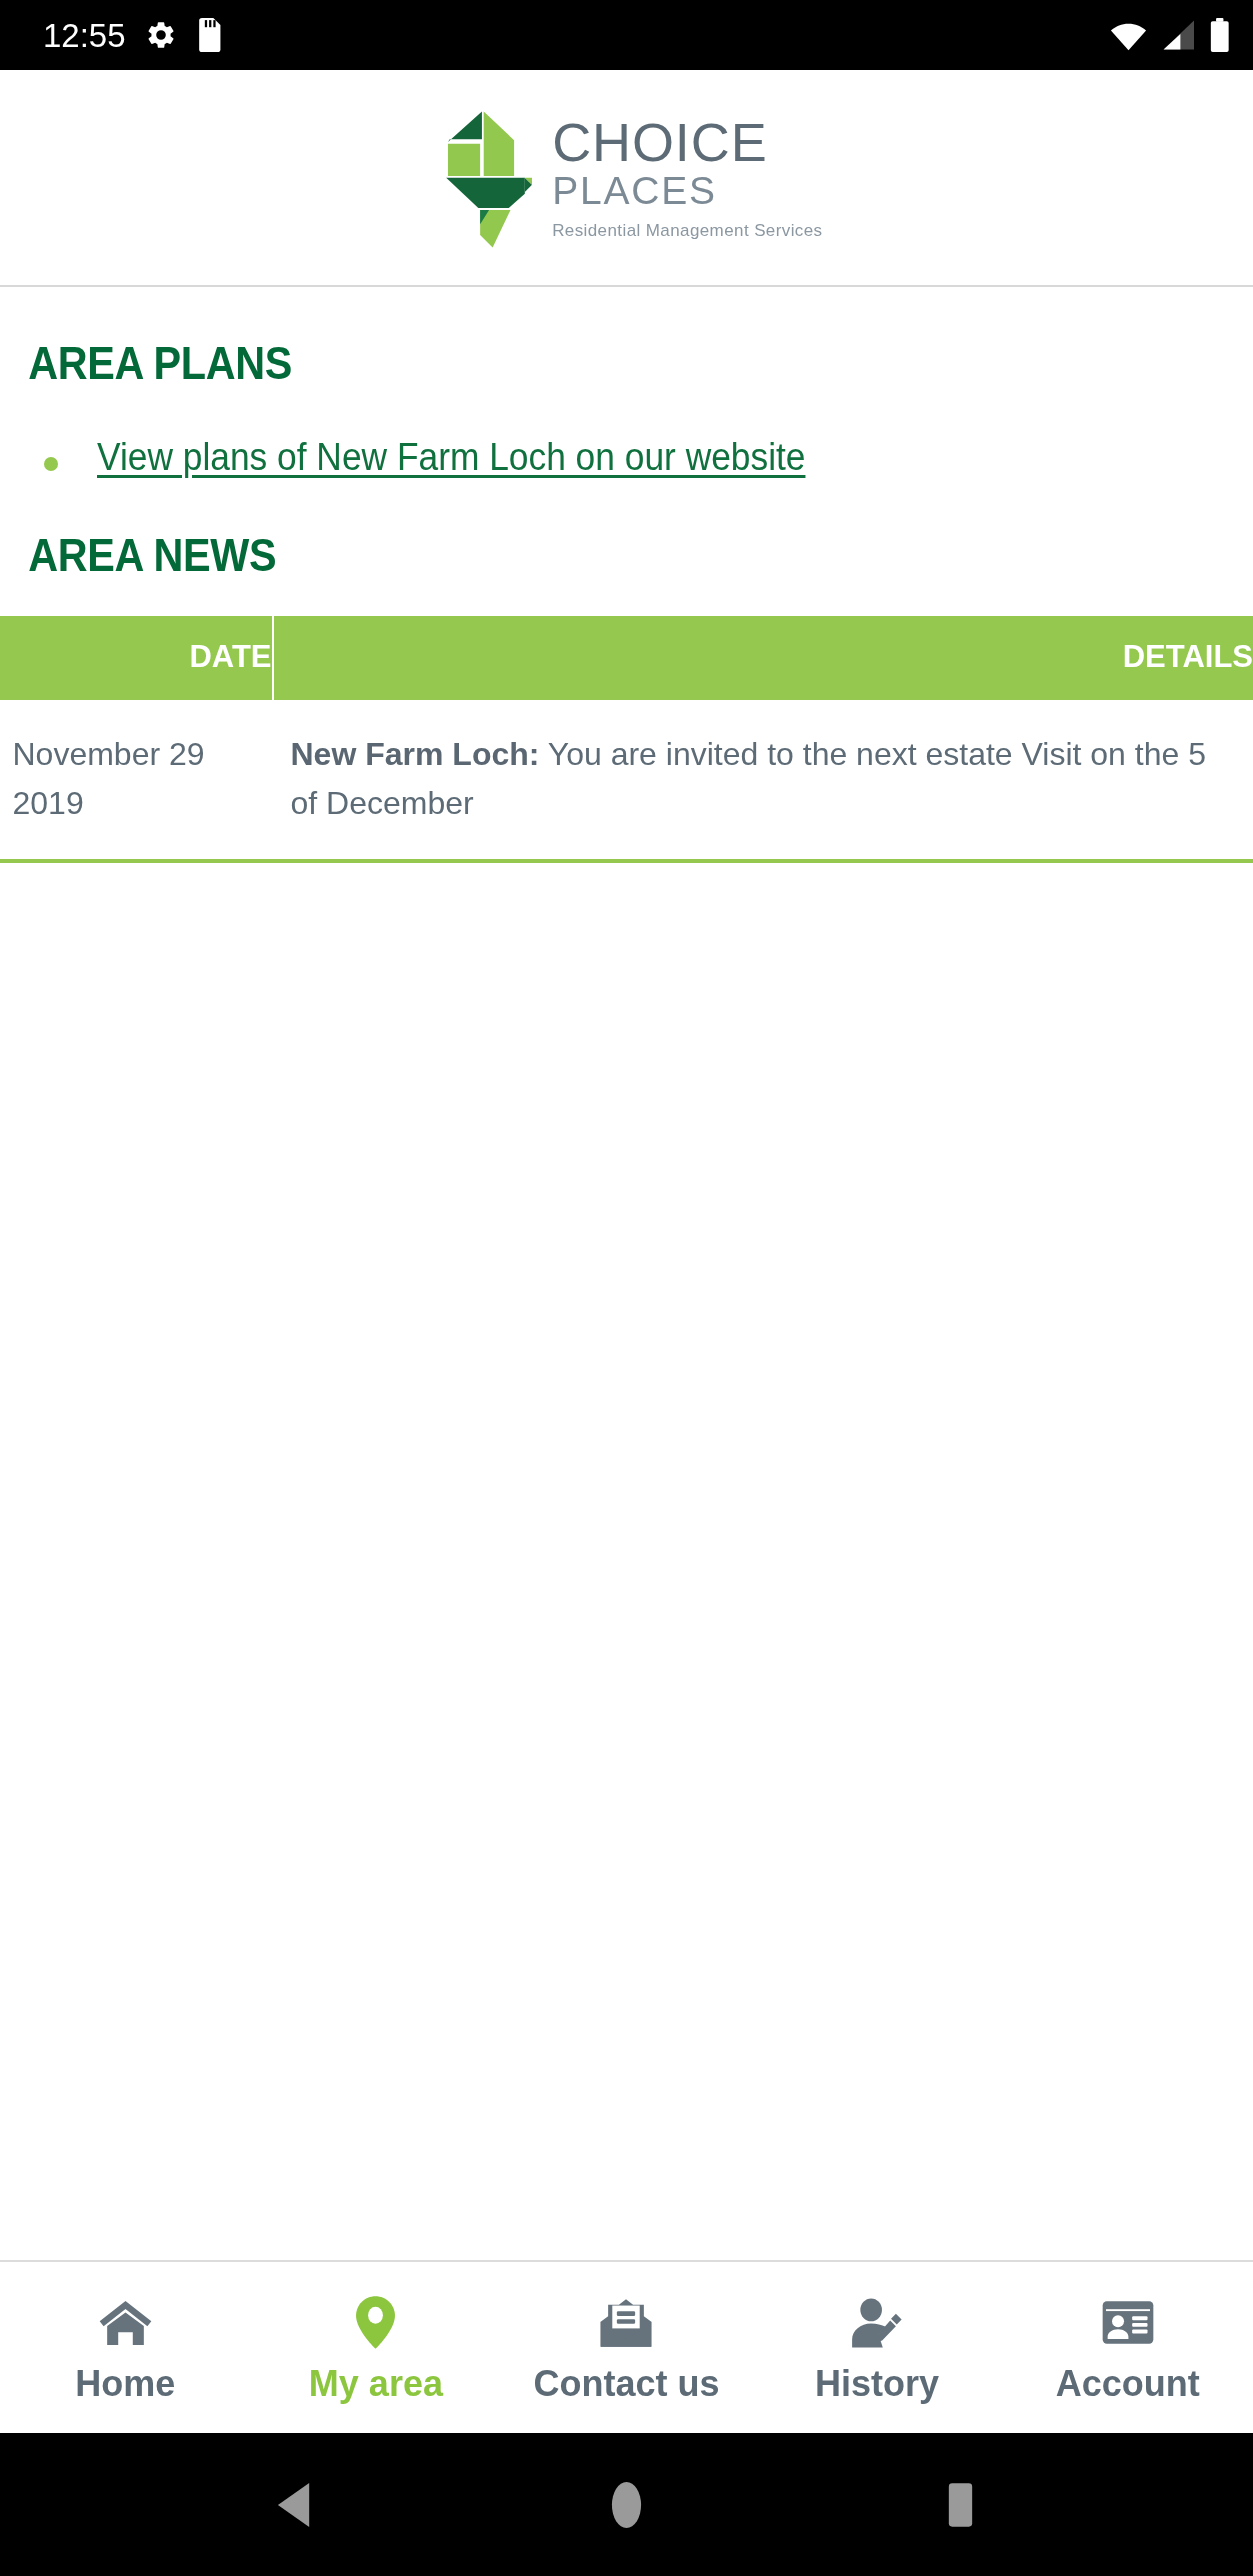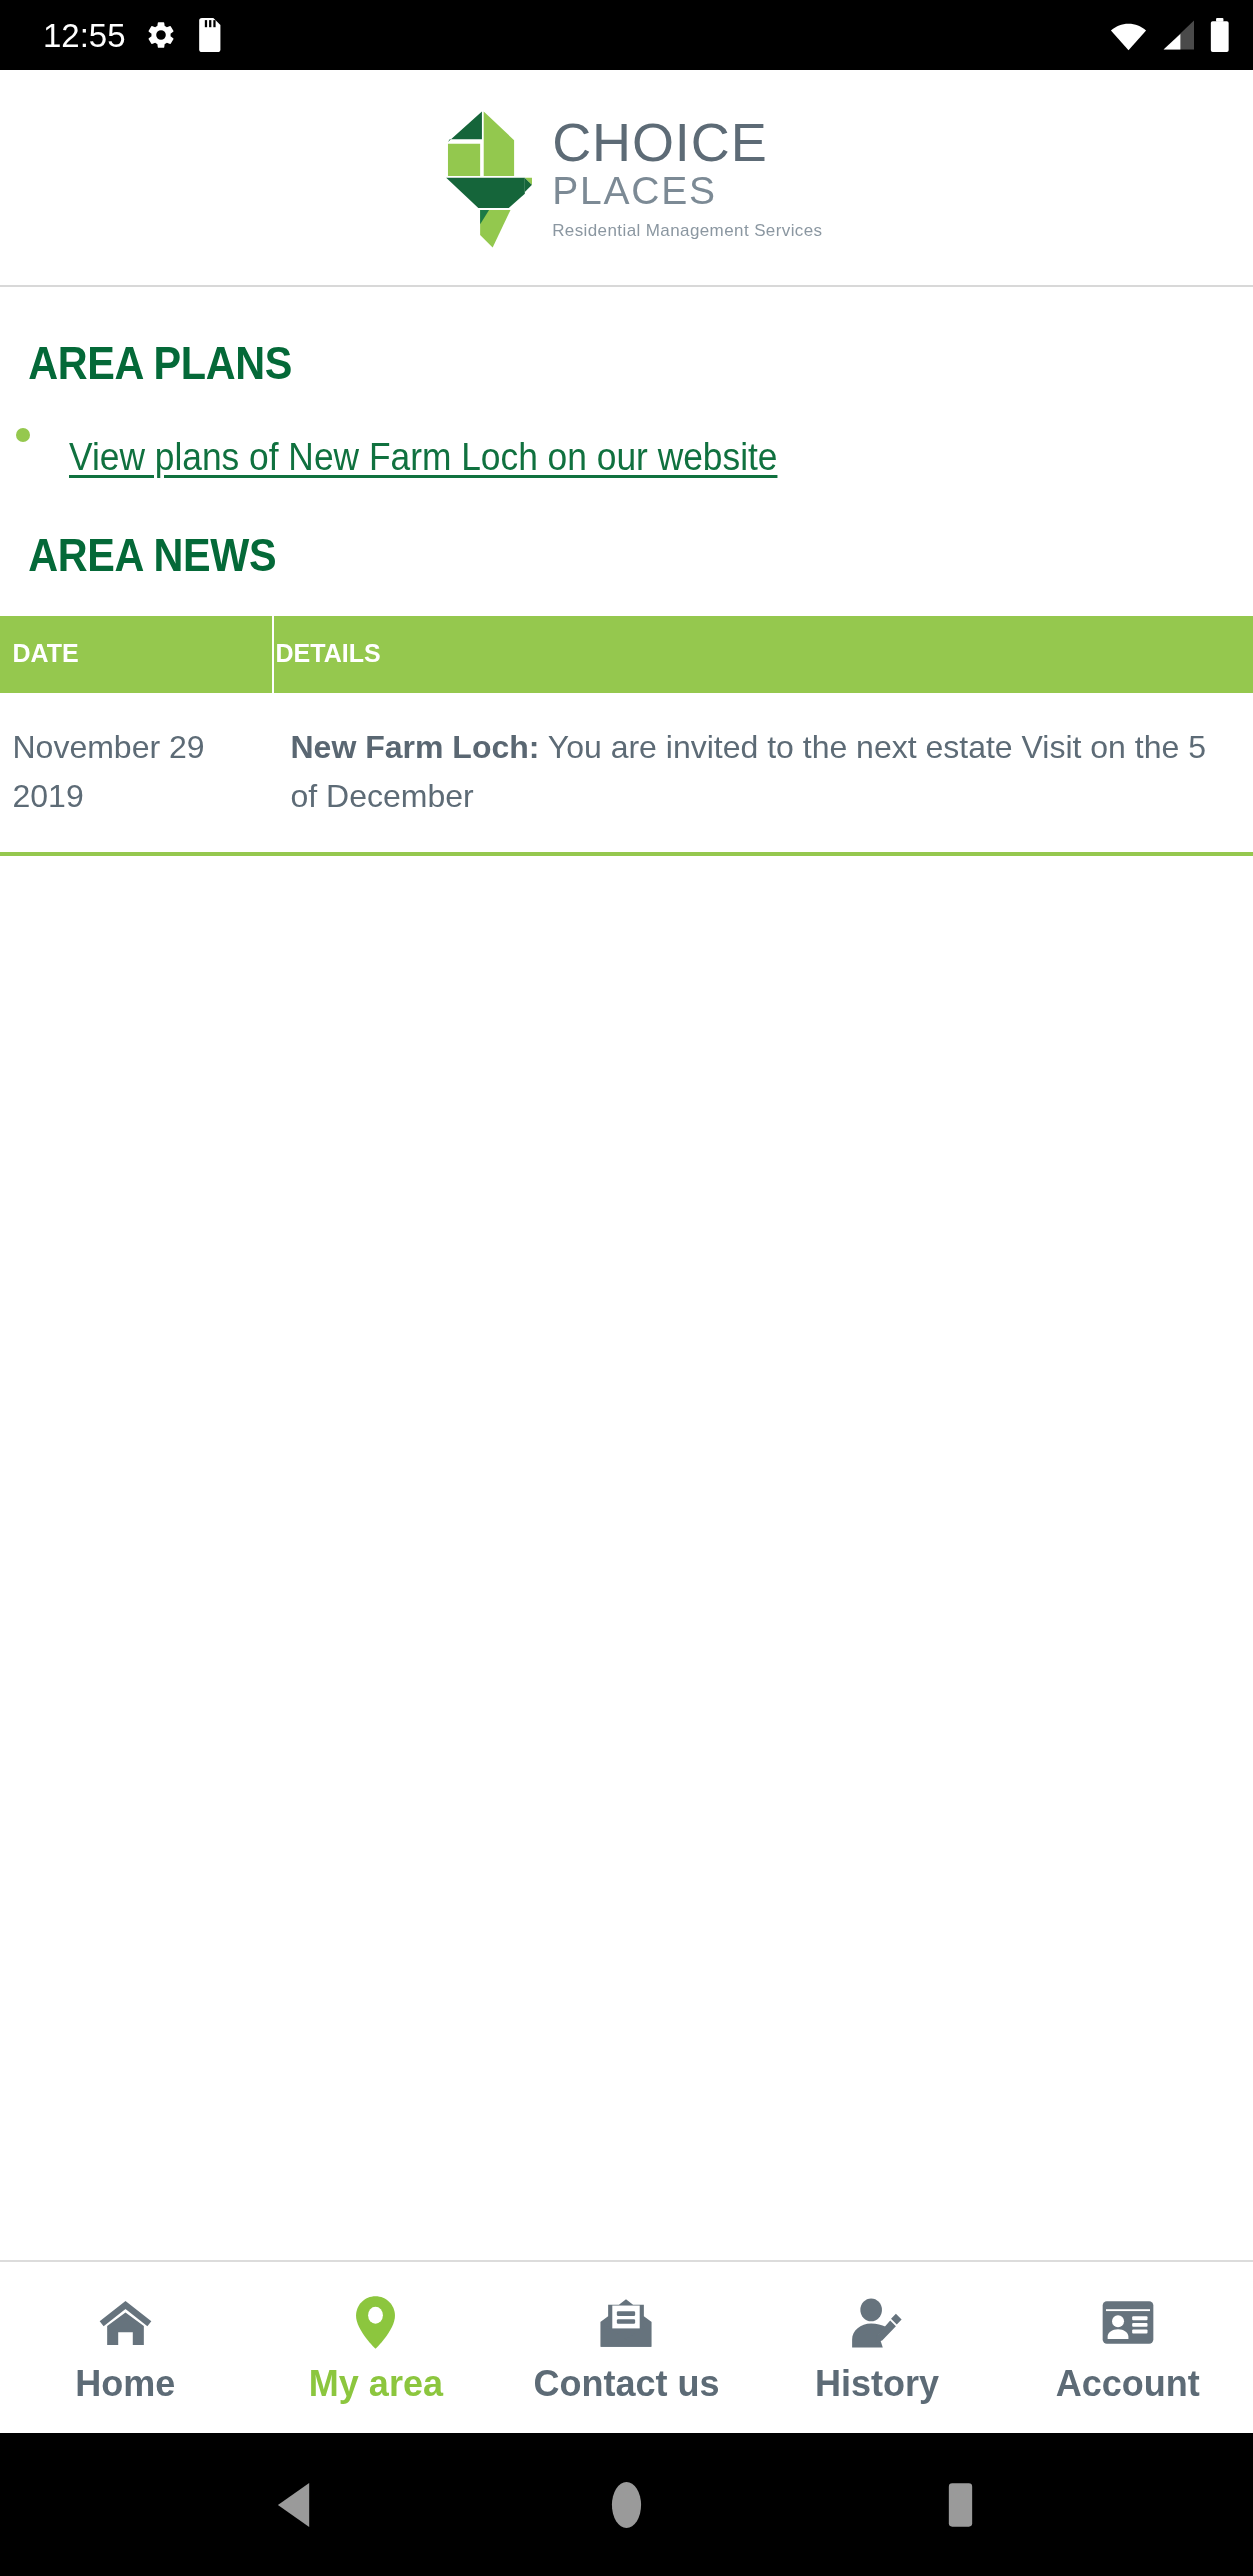--- a/index.html
+++ b/index.html
@@ -128,22 +128,22 @@
   .heading-area-plans { padding-top: 52px; }
   .heading-area-news  { padding-top: 52px; }
 
   .plans-list {
     list-style: none;
     margin: 0;
     padding: 50px 0 0 0;
   }
   .plans-list li {
     display: flex;
-    align-items: flex-start;
-    padding-left: 16px;
+    align-items: flex-end;
+    padding-left: 44px;
   }
   .bullet {
     width: 14.3px;
     height: 14.3px;
     border-radius: 50%;
     background: #95c84e;
     flex: 0 0 auto;
     margin-right: 39px;
     position: relative;
     top: -8px;
@@ -164,23 +164,23 @@
   
   .news-table {
     width: 100%;
     border-collapse: collapse;
     margin-top: 38px;
     table-layout: fixed;
   }
   .news-table thead th {
     background: #95c84e;
     color: #ffffff;
-    font-size: 25px;
+    font-size: 31px;
     font-weight: bold;
-    text-align: left;
+    text-align: right;
     padding: 23px 0 25px 12.5px;
     font-family: "Liberation Sans", sans-serif;
     letter-spacing: 0px;
     vertical-align: middle;
   }
   .news-table thead th.col-date   { width: 259px; }
   .news-table thead th.col-detail { border-left: 2.7px solid #ffffff; padding-left: 2px; }
   .news-table tbody td {
     color: #5d6b76;
     font-size: 32px;

